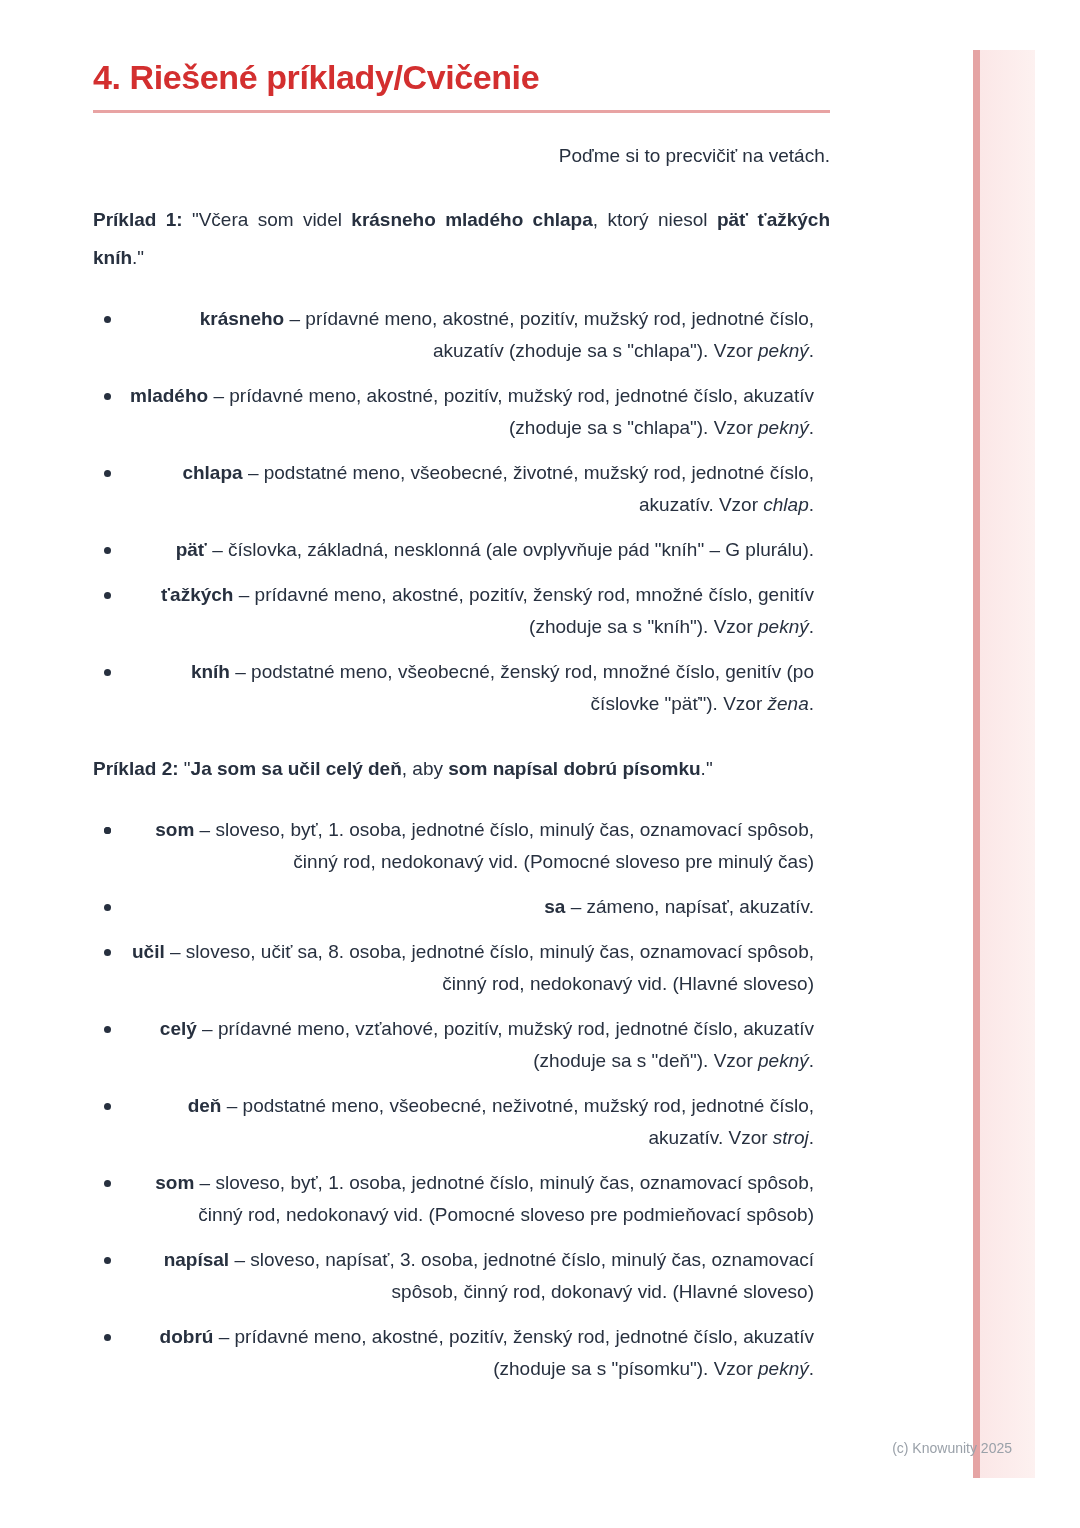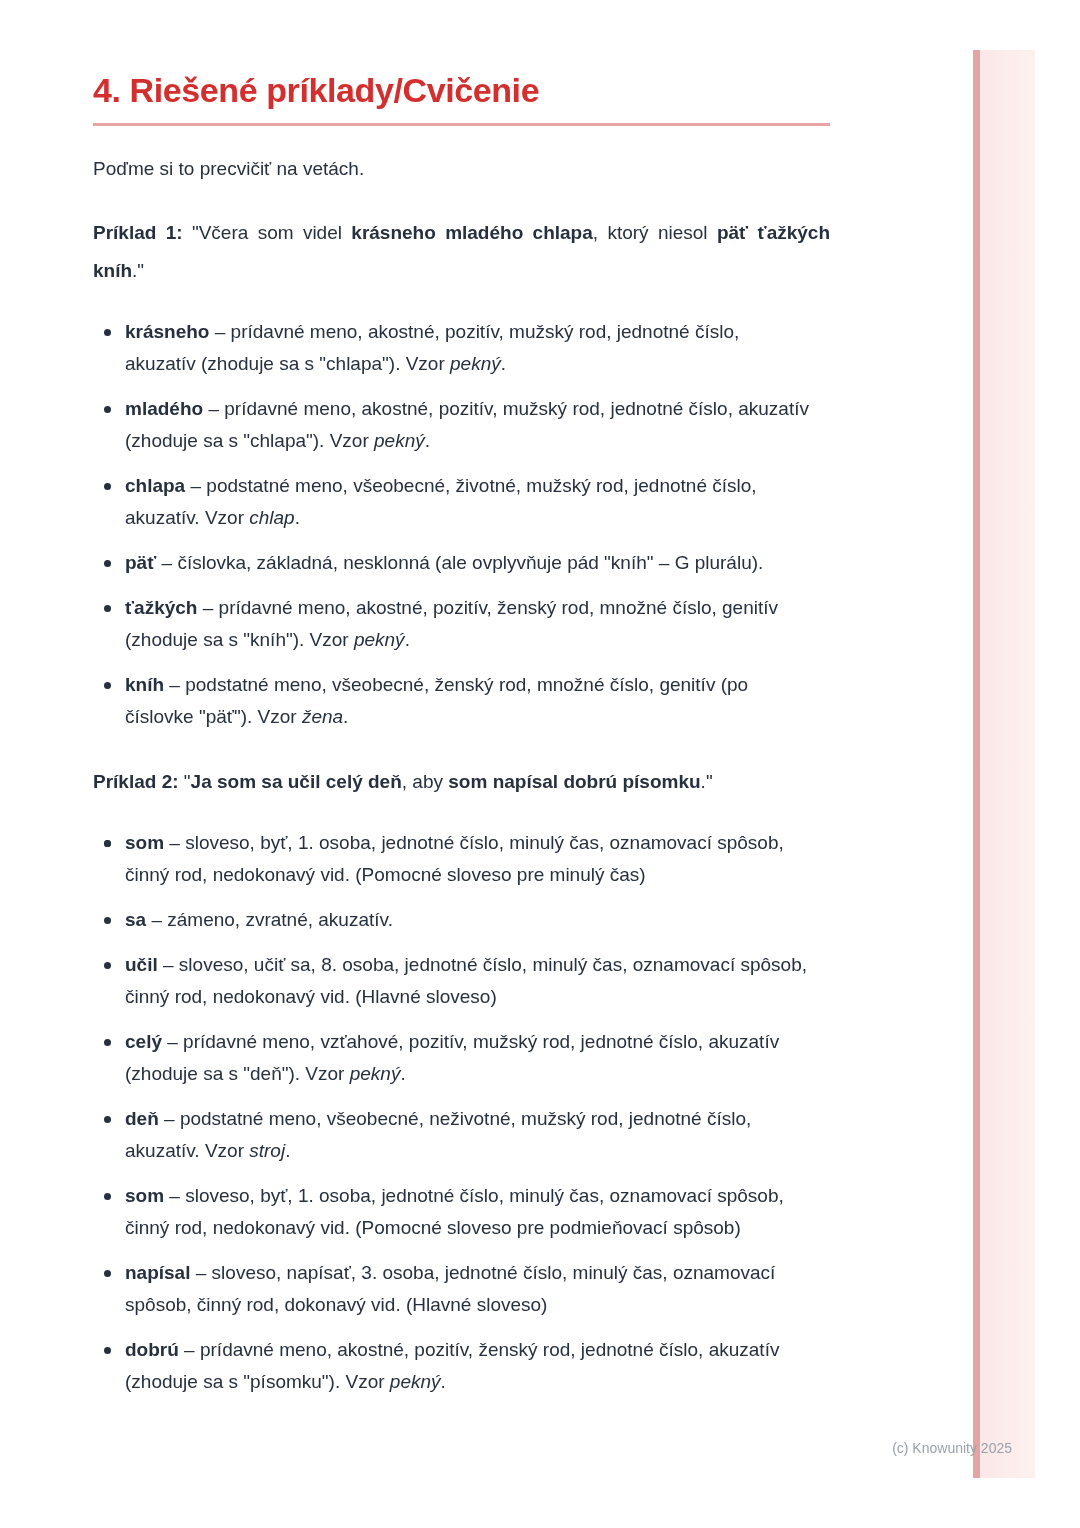--- a/index.html
+++ b/index.html
@@ -23,58 +23,60 @@
   .strip{
     position:absolute;
     left:973px;top:50px;
     width:62px;height:1428px;
     background:linear-gradient(to right,#fbe7e7,#fdf1f0);
     border-left:7px solid var(--strip-border);
     z-index:0;
   }
   .content{
     position:absolute;
-    left:93px;top:16px;
+    left:93px;top:3px;
     width:737px;
     z-index:1;
   }
   h1.page-title{
     margin:54px 0 0;
     font-size:34px;
     line-height:40px;
     font-weight:700;
     letter-spacing:-0.4px;
     color:var(--accent-red);
   }
   .divider{
     border:none;
     border-top:3px solid var(--divider-pink);
     margin:13px 0 0;
   }
   .intro{
     margin:28px 0 0;
     font-size:19px;
     line-height:30px;
+    text-align:right;
   }
   .sentence{
     margin:30px 0 0;
     font-size:19px;
     line-height:38px;
     text-align:justify;
   }
   ul.items{
     margin:26px 0 0;
     padding:0 0 0 32px;
     list-style:none;
   }
   ul.items li{
     position:relative;
     font-size:19px;
     line-height:32px;
     margin:0 16px 13px 0;
+    text-align:right;
   }
   .bullet-dot{
     position:absolute;
     left:-21px;top:13px;
     width:7px;height:7px;
     border-radius:50%;
     background:var(--text-color);
   }
   span.b{font-weight:700;}
   span.i{font-style:italic;}
@@ -140,21 +142,21 @@
     <span class="bullet-dot"></span>
   </li>
 
   <li>
     <span class="bullet-dot"></span>
     <span><span class="b">som</span><span> – sloveso, byť, 1. osoba, jednotné číslo, minulý čas, oznamovací spôsob, činný rod, nedokonavý vid. (Pomocné sloveso pre minulý čas)</span></span>
   </li>
 
   <li>
     <span class="bullet-dot"></span>
-    <span><span class="b">sa</span><span> – zámeno, zvratné, akuzatív.</span></span>
+    <span><span class="b">sa</span><span> – zámeno, napísať, akuzatív.</span></span>
   </li>
 
   <li>
     <span class="bullet-dot"></span>
     <span><span class="b">učil</span><span> – sloveso, učiť sa, 8. osoba, jednotné číslo, minulý čas, oznamovací spôsob, činný rod, nedokonavý vid. (Hlavné sloveso)</span></span>
   </li>
 
   <li>
     <span class="bullet-dot"></span>
     <span><span class="b">celý</span><span> – prídavné meno, vzťahové, pozitív, mužský rod, jednotné číslo, akuzatív (zhoduje sa s "deň"). Vzor </span><span class="i">pekný</span><span>.</span></span>

